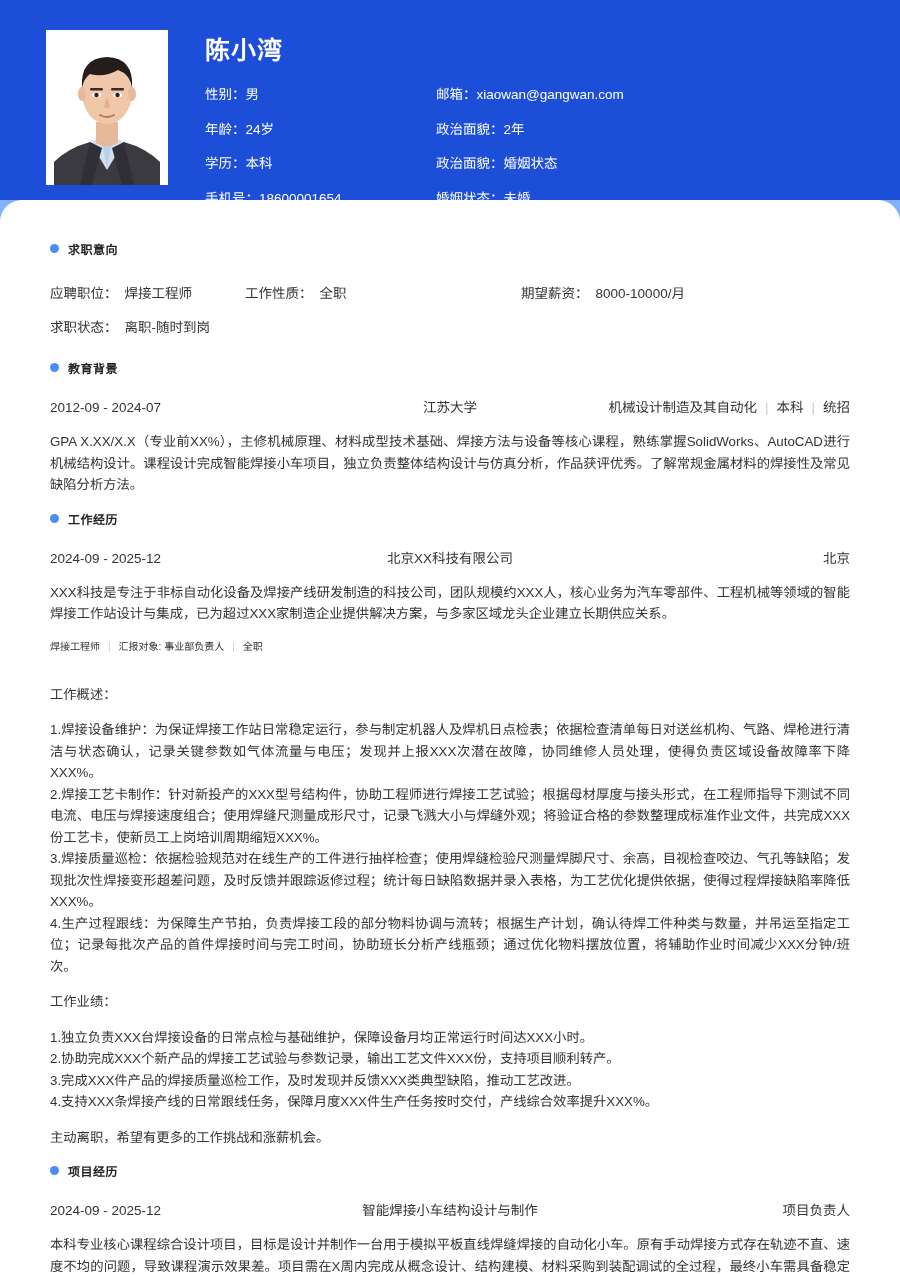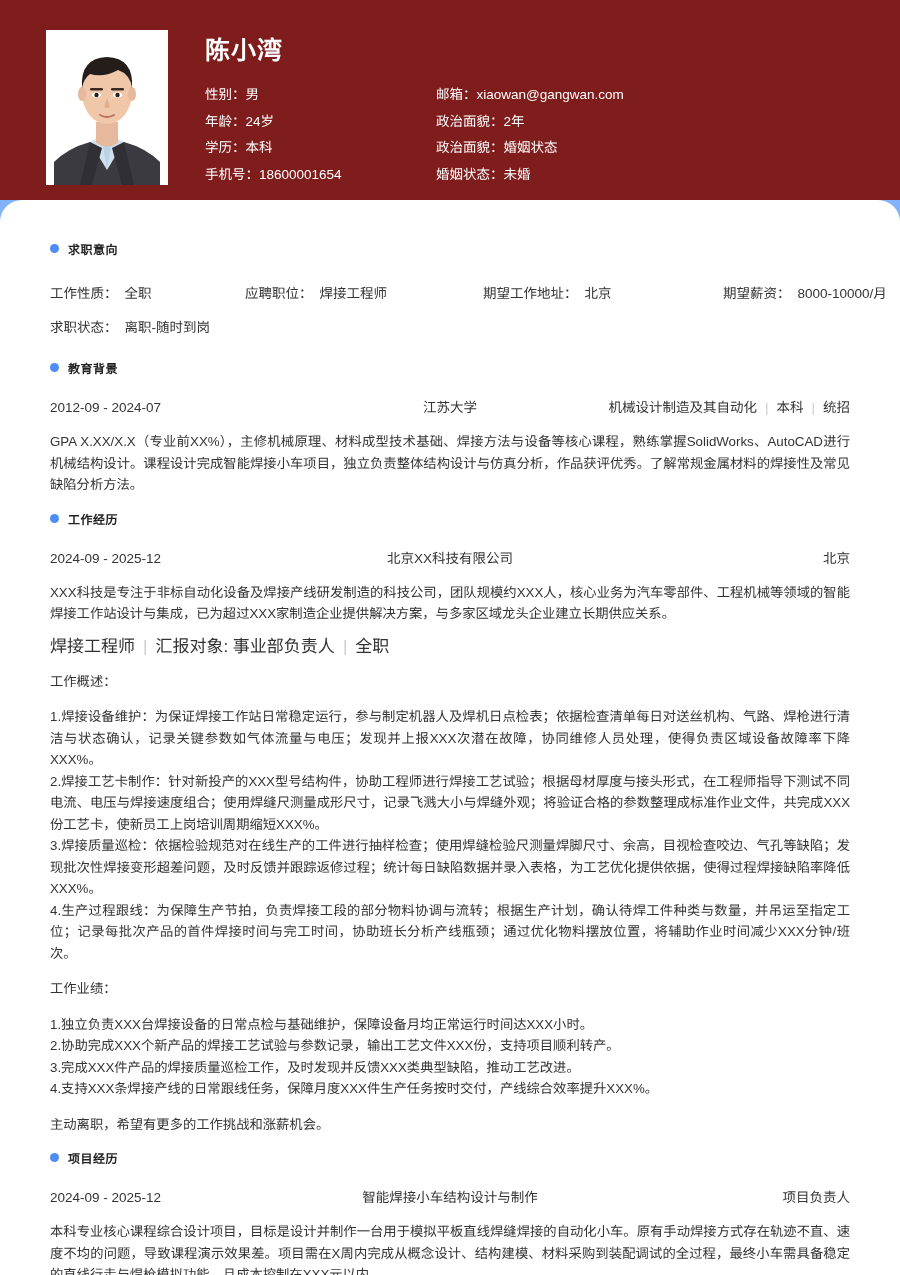--- a/index.html
+++ b/index.html
@@ -21,21 +21,21 @@
     width: 900px;
     min-height: 1275px;
     background: #82b2fc;
     overflow: hidden;
   }
 
   
   .header {
     position: relative;
     height: 200px;
-    background: #7f1d1d;
+    background: #1d4ed8;
     padding: 30px 0 0 46px;
     display: flex;
     align-items: flex-start;
   }
 
   .photo-frame {
     width: 122px;
     height: 155px;
     flex: 0 0 122px;
     background: #ffffff;
@@ -58,21 +58,21 @@
     font-size: 25px;
     font-weight: bold;
     letter-spacing: 1px;
     line-height: 1;
     margin-bottom: 19px;
   }
 
   .info-grid {
     display: grid;
     grid-template-columns: 231px 1fr;
-    row-gap: 0;
+    row-gap: 8px;
   }
 
   .info-cell {
     color: #ffffff;
     font-size: 13.5px;
     line-height: 26.5px;
     white-space: nowrap;
   }
   .info-cell .lbl { }
   .info-cell .val { }
@@ -146,24 +146,24 @@
     font-size: 13.3px;
     line-height: 21.5px;
     color: #333333;
     text-align: justify;
     margin-bottom: 11px;
     white-space: pre-wrap;
     word-break: break-word;
   }
 
   .meta-line {
-    font-size: 17px;
+    font-size: 10px;
     color: #333333;
     line-height: 22px;
-    margin-bottom: 13px;
+    margin-bottom: 26px;
   }
   .meta-line .sep {
     color: #cccccc;
     margin: 0 8px;
   }
 
   .block {
     font-size: 13.3px;
     line-height: 21.5px;
     color: #333333;
@@ -234,23 +234,22 @@
 
   <div class="content">
 
     <div class="section">
       <div class="section-title">
         <span class="dot"></span>
         <span>求职意向</span>
       </div>
 
       <div class="intent-row">
+        <div class="intent-cell"><span class="lbl">应聘职位：</span><span class="val">焊接工程师</span></div>
         <div class="intent-cell"><span class="lbl">工作性质：</span><span class="val">全职</span></div>
-        <div class="intent-cell"><span class="lbl">应聘职位：</span><span class="val">焊接工程师</span></div>
-        <div class="intent-cell"><span class="lbl">期望工作地址：</span><span class="val">北京</span></div>
         <div class="intent-cell right"><span class="lbl">期望薪资：</span><span class="val">8000-10000/月</span></div>
       </div>
 
       <div class="intent-row">
         <div class="intent-cell"><span class="lbl">求职状态：</span><span class="val">离职-随时到岗</span></div>
         <div class="intent-cell"></div>
         <div class="intent-cell"></div>
         <div class="intent-cell"></div>
       </div>
     </div>

